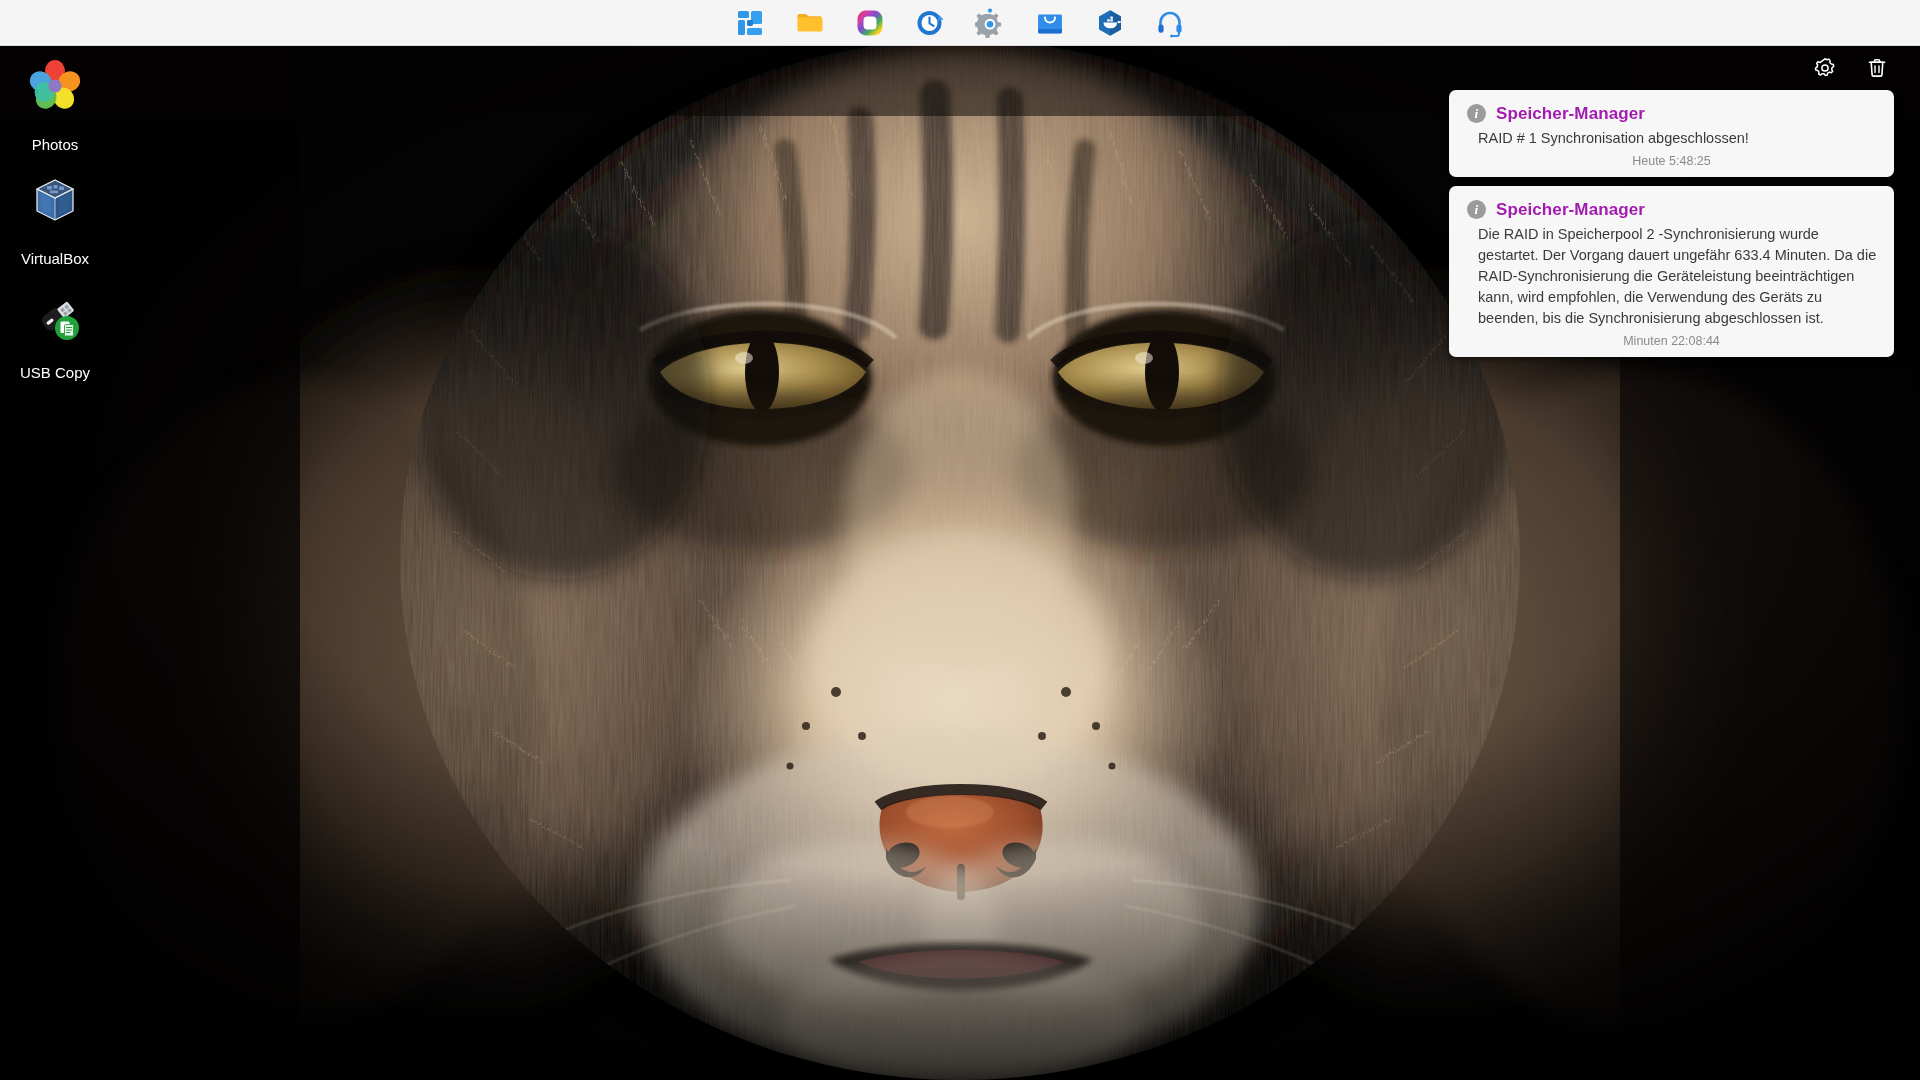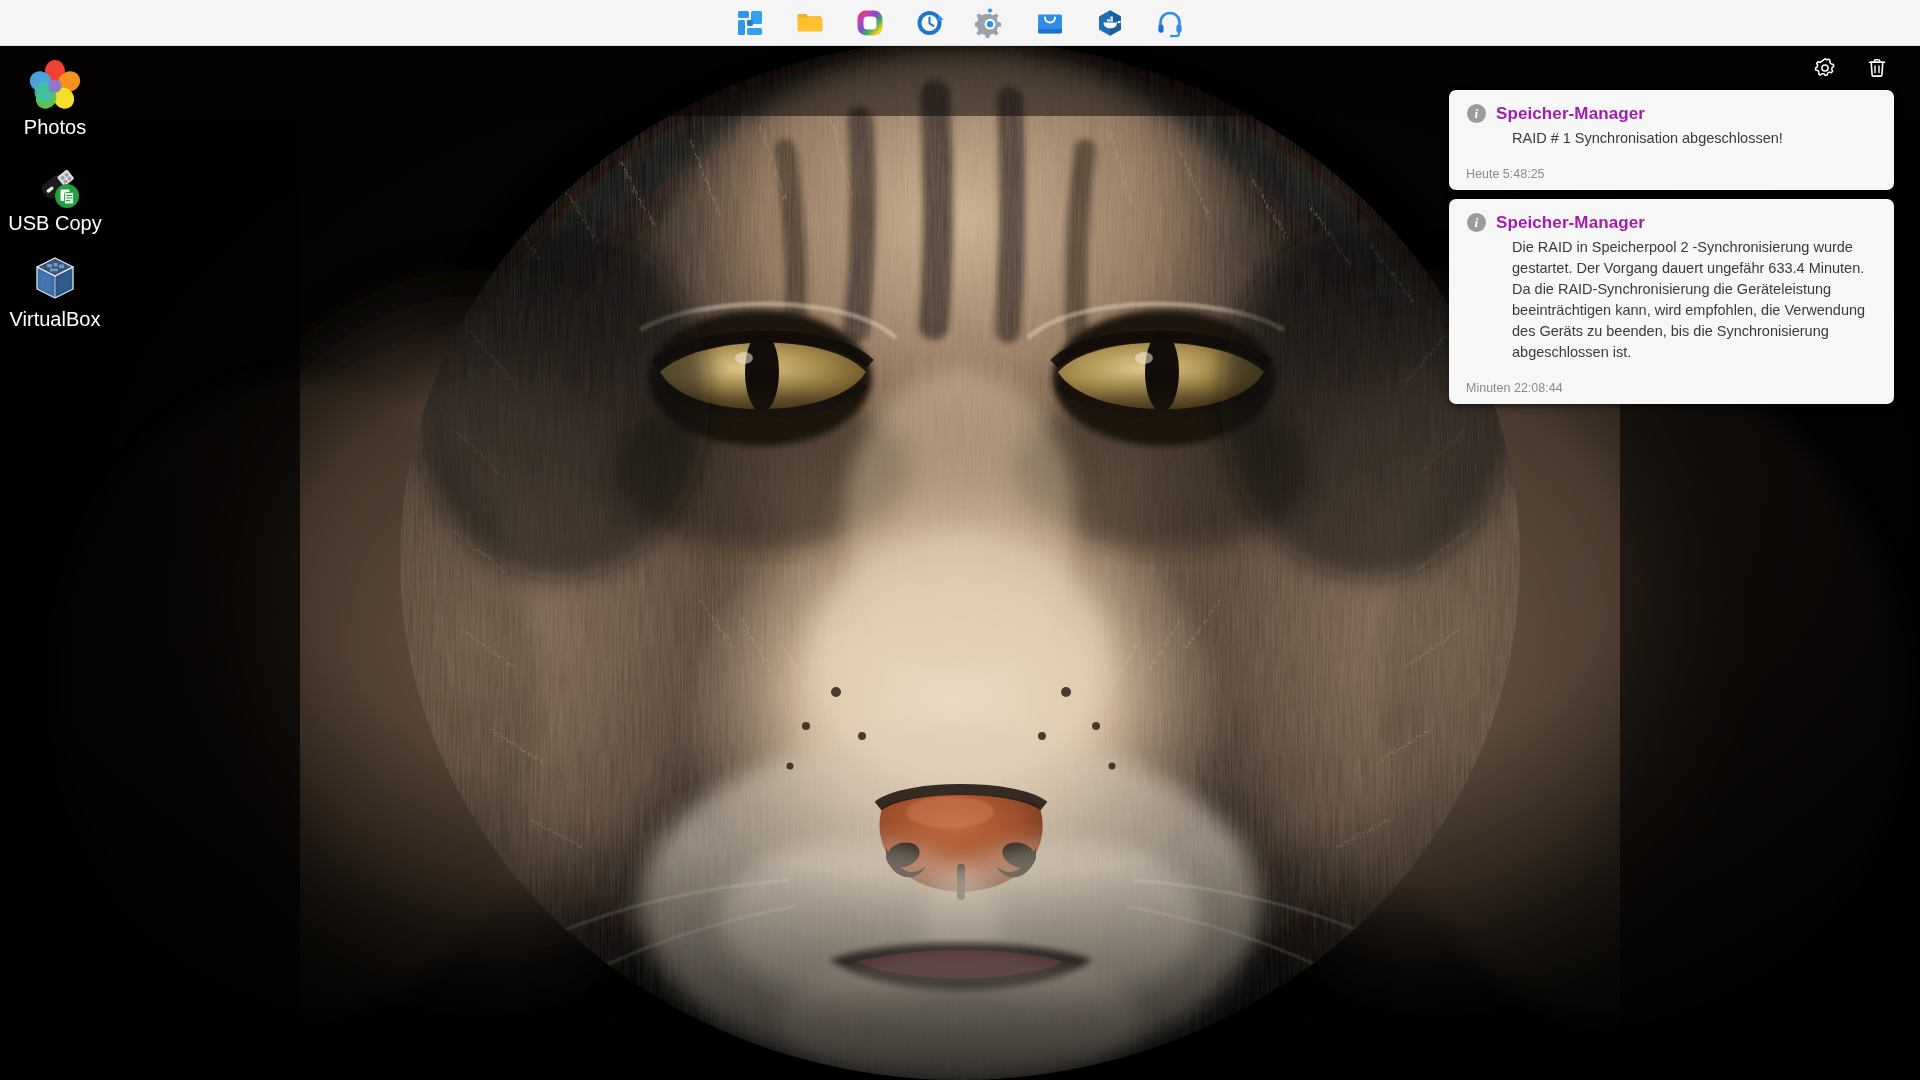--- a/index.html
+++ b/index.html
@@ -69,23 +69,23 @@
     align-items: center;
     cursor: pointer;
     user-select: none;
   }
   .desk-glyph {
     width: 62px; height: 62px;
     display: flex; align-items: center; justify-content: center;
   }
   .desk-glyph svg { display: block; }
   .desk-label {
-    margin-top: 0;
+    margin-top: 18px;
     color: #ffffff;
-    font-size: 20px;
+    font-size: 15px;
     line-height: 18px;
     text-shadow: 0 1px 2px rgba(0,0,0,0.9);
     font-family: "Liberation Sans", sans-serif;
   }
 
   
   #notif-area {
     position: absolute;
     right: 26px;
     top: 46px;
@@ -130,29 +130,29 @@
   .notif-icon svg { display: block; }
   .notif-title {
     font-size: 17px;
     font-weight: bold;
     color: #a21caf;
     font-family: "Liberation Sans", sans-serif;
     letter-spacing: 0.1px;
   }
   .notif-body {
     margin-top: 4px;
-    margin-left: 46px;
+    margin-left: 12px;
     font-size: 14.5px;
     line-height: 21px;
     color: #3a3a3a;
     font-family: "Liberation Sans", sans-serif;
   }
   .notif-time {
-    margin-top: 18px;
-    text-align: left;
+    margin-top: 5px;
+    text-align: center;
     font-size: 12.5px;
     color: #8a8a8a;
     font-family: "Liberation Sans", sans-serif;
   }
 </style>
 </head>
 <body>
 
 <div id="screen">
 
@@ -430,45 +430,20 @@
             <ellipse cx="14.3" cy="-4.6" rx="10" ry="11" fill="#f6921e" transform="rotate(72 14.3 -4.6)"></ellipse>
             <ellipse cx="8.8" cy="12.1" rx="10" ry="11" fill="#f2e02a" transform="rotate(144 8.8 12.1)"></ellipse>
             <ellipse cx="-8.8" cy="12.1" rx="10" ry="11" fill="#5fbd52" transform="rotate(216 -8.8 12.1)"></ellipse>
             <ellipse cx="-14.3" cy="-4.6" rx="10" ry="11" fill="#4aa3dd" transform="rotate(288 -14.3 -4.6)"></ellipse>
             <ellipse cx="-11" cy="6" rx="9.5" ry="10" fill="#3fc0a0" opacity="0.95"></ellipse>
             <circle cx="0" cy="0" r="6.6" fill="#8f78c4"></circle>
           </g>
         </svg>
       </div>
       <div class="desk-label">Photos</div>
-    </div>
-
-    <div class="desk-item">
-      <div class="desk-glyph">
-        <svg width="58" height="58" viewBox="0 0 58 58">
-          <g transform="rotate(-38 29 29)">
-            <rect x="14" y="23" width="23" height="17" rx="6" fill="#1d1d1d"></rect>
-            <rect x="34" y="25.5" width="13" height="12" rx="1.6" fill="#d9dce0"></rect>
-            <rect x="36.5" y="28" width="3.4" height="3.4" rx="0.5" fill="#9aa0a6"></rect>
-            <rect x="41.5" y="28" width="3.4" height="3.4" rx="0.5" fill="#9aa0a6"></rect>
-            <rect x="36.5" y="32.6" width="3.4" height="3.4" rx="0.5" fill="#9aa0a6"></rect>
-            <rect x="41.5" y="32.6" width="3.4" height="3.4" rx="0.5" fill="#9aa0a6"></rect>
-            <rect x="17" y="29.5" width="8" height="3.4" rx="1.7" fill="#f0f0f0"></rect>
-          </g>
-          <circle cx="41" cy="42" r="12" fill="#21a23a"></circle>
-          <rect x="34.5" y="35.5" width="9" height="11.5" rx="1.2" fill="#ffffff"></rect>
-          <rect x="38.5" y="38.5" width="9" height="11.5" rx="1.2" fill="#e9f7ec" stroke="#21a23a" stroke-width="0.9"></rect>
-          <g stroke="#21a23a" stroke-width="1.1" stroke-linecap="round">
-            <path d="M40.5 41.5 h5"></path>
-              <path d="M40.5 44 h5"></path>
-              <path d="M40.5 46.5 h3.4"></path>
-          </g>
-        </svg>
-      </div>
-      <div class="desk-label">USB Copy</div>
     </div>
 
     <div class="desk-item">
       <div class="desk-glyph">
         <svg width="58" height="58" viewBox="0 0 58 58">
           <g>
             <path d="M29 8 L47 17 L29 26 L11 17 Z" fill="#c9ced6"></path>
             <path d="M11 17 L29 26 L29 48 L11 39 Z" fill="#3b6ea8"></path>
             <path d="M47 17 L29 26 L29 48 L47 39 Z" fill="#2b5488"></path>
             <path d="M29 8 L47 17 L29 26 L11 17 Z" fill="#1b3a63" opacity="0.82"></path>
@@ -483,20 +458,45 @@
             <path d="M29 8 L47 17 L29 26 L11 17 Z" fill="none" stroke="#e3e8ee" stroke-width="1.3"></path>
             <path d="M11 17 L29 26 L47 17" fill="none" stroke="#e3e8ee" stroke-width="1.1" opacity="0.8"></path>
             <path d="M29 26 L29 48" stroke="#e3e8ee" stroke-width="1.1" opacity="0.7"></path>
             <path d="M11 17 L11 39 L29 48 L47 39 L47 17" fill="none" stroke="#dfe5ec" stroke-width="1.3" stroke-linejoin="round"></path>
           </g>
         </svg>
       </div>
       <div class="desk-label">VirtualBox</div>
     </div>
 
+    <div class="desk-item">
+      <div class="desk-glyph">
+        <svg width="58" height="58" viewBox="0 0 58 58">
+          <g transform="rotate(-38 29 29)">
+            <rect x="14" y="23" width="23" height="17" rx="6" fill="#1d1d1d"></rect>
+            <rect x="34" y="25.5" width="13" height="12" rx="1.6" fill="#d9dce0"></rect>
+            <rect x="36.5" y="28" width="3.4" height="3.4" rx="0.5" fill="#9aa0a6"></rect>
+            <rect x="41.5" y="28" width="3.4" height="3.4" rx="0.5" fill="#9aa0a6"></rect>
+            <rect x="36.5" y="32.6" width="3.4" height="3.4" rx="0.5" fill="#9aa0a6"></rect>
+            <rect x="41.5" y="32.6" width="3.4" height="3.4" rx="0.5" fill="#9aa0a6"></rect>
+            <rect x="17" y="29.5" width="8" height="3.4" rx="1.7" fill="#f0f0f0"></rect>
+          </g>
+          <circle cx="41" cy="42" r="12" fill="#21a23a"></circle>
+          <rect x="34.5" y="35.5" width="9" height="11.5" rx="1.2" fill="#ffffff"></rect>
+          <rect x="38.5" y="38.5" width="9" height="11.5" rx="1.2" fill="#e9f7ec" stroke="#21a23a" stroke-width="0.9"></rect>
+          <g stroke="#21a23a" stroke-width="1.1" stroke-linecap="round">
+            <path d="M40.5 41.5 h5"></path>
+              <path d="M40.5 44 h5"></path>
+              <path d="M40.5 46.5 h3.4"></path>
+          </g>
+        </svg>
+      </div>
+      <div class="desk-label">USB Copy</div>
+    </div>
+
   </div>
 
   <div id="notif-area">
 
     <div id="notif-tools">
       <div class="ntool" title="Einstellungen">
         <svg width="22" height="22" viewBox="0 0 22 22">
           <path d="M11 1.8 l1.9 .9 1.9 -.6 1.3 1.6 -.2 2 1.5 1.3 2 .4 .3 2 -1.6 1.2 -.4 1.9 1 1.8 -1.4 1.5 -1.9 -.7 -1.7 1 -.5 2 -2 .3 -1.2 -1.6 -2 -.1 -1.5 1.3 -1.8 -.9 .3 -2 -1.2 -1.6 -2 -.4 -.3 -2 1.7 -1.1 .4 -2 -1 -1.7 1.4 -1.6 1.9 .8 1.7 -1.1 Z" fill="none" stroke="#ffffff" stroke-width="1.5" stroke-linejoin="round"></path>
           <circle cx="11" cy="11" r="3.1" fill="none" stroke="#ffffff" stroke-width="1.5"></circle>
         </svg>

